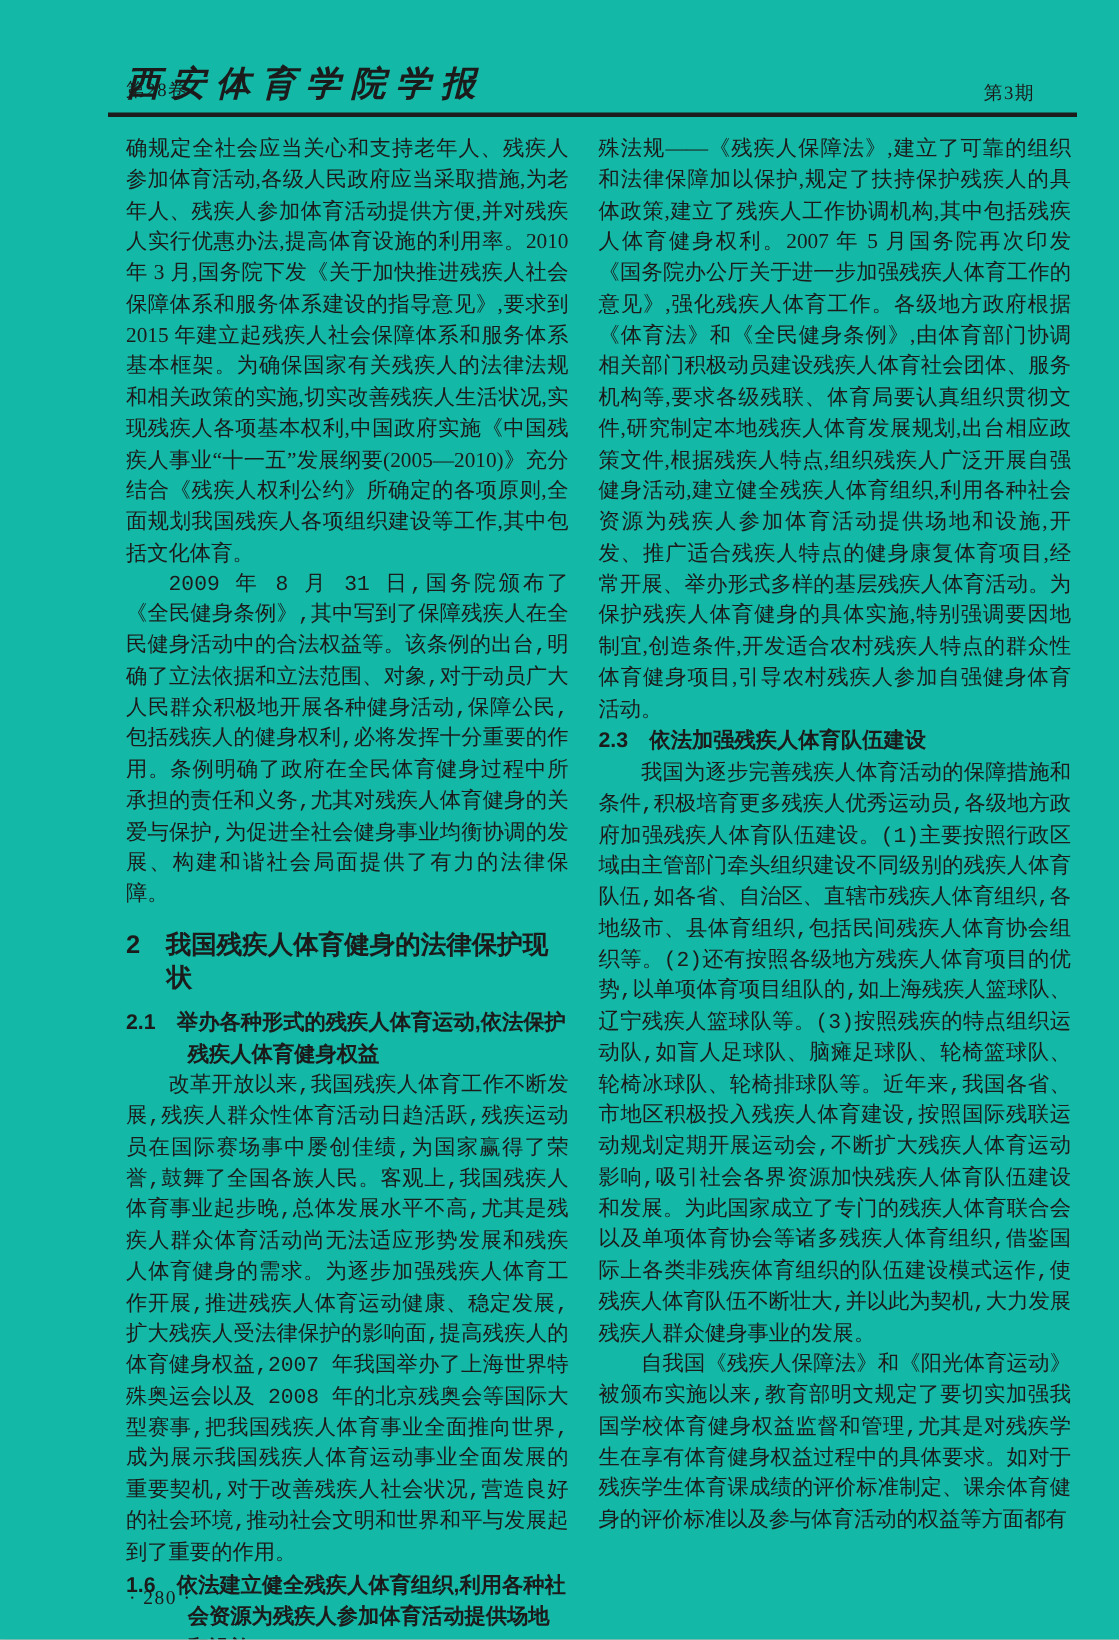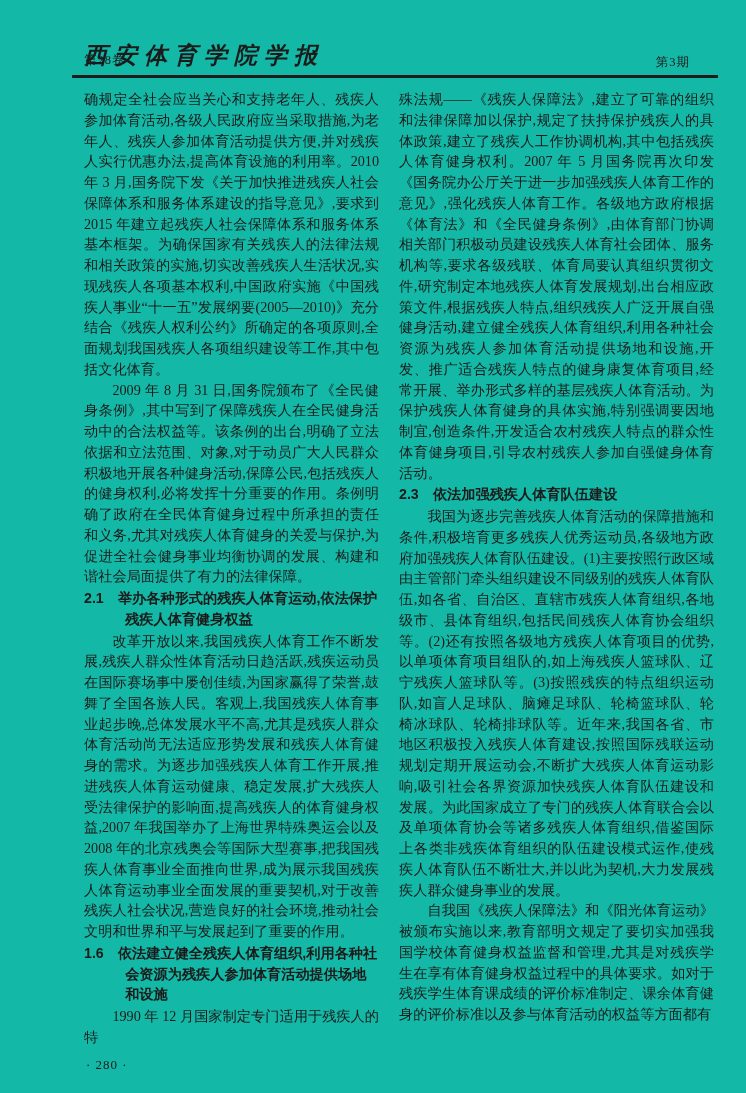--- a/index.html
+++ b/index.html
@@ -41,21 +41,21 @@
     position: absolute;
     top: 89px; left: 84px;
     width: 630px;
     display: flex;
     gap: 20px;
   }
   .col { text-align: justify; font-size: 14.2px; line-height: 20.75px; }
   .col-left  { width: 295px; }
   .col-right { width: 315px; }
   p { margin: 0; }
-  .indent { text-indent: 2em; }
+  .indent { text-indent: 2em; font-family: Liberation Mono, monospace; }
   .sec-heading {
     font-family: "Liberation Sans", "DejaVu Sans", sans-serif;
     font-weight: bold;
     font-size: 17px;
     line-height: 22px;
     margin: 11px 0 9px 0;
     padding-left: 1.6em;
     text-indent: -1.6em;
     text-align: left;
   }
@@ -87,20 +87,21 @@
     <span class="journal">西安体育学院学报</span>
     <span class="iss">第3期</span>
   </div>
   <div class="head-rule"></div>
 
   <div class="columns">
 
     <div class="col col-left">
       <p>确规定全社会应当关心和支持老年人、残疾人参加体育活动,各级人民政府应当采取措施,为老年人、残疾人参加体育活动提供方便,并对残疾人实行优惠办法,提高体育设施的利用率。2010 年 3 月,国务院下发《关于加快推进残疾人社会保障体系和服务体系建设的指导意见》,要求到 2015 年建立起残疾人社会保障体系和服务体系基本框架。为确保国家有关残疾人的法律法规和相关政策的实施,切实改善残疾人生活状况,实现残疾人各项基本权利,中国政府实施《中国残疾人事业“十一五”发展纲要(2005—2010)》充分结合《残疾人权利公约》所确定的各项原则,全面规划我国残疾人各项组织建设等工作,其中包括文化体育。</p>
       <p class="indent">2009 年 8 月 31 日,国务院颁布了《全民健身条例》,其中写到了保障残疾人在全民健身活动中的合法权益等。该条例的出台,明确了立法依据和立法范围、对象,对于动员广大人民群众积极地开展各种健身活动,保障公民,包括残疾人的健身权利,必将发挥十分重要的作用。条例明确了政府在全民体育健身过程中所承担的责任和义务,尤其对残疾人体育健身的关爱与保护,为促进全社会健身事业均衡协调的发展、构建和谐社会局面提供了有力的法律保障。</p>
+      <h3 class="sec-heading">2　我国残疾人体育健身的法律保护现状</h3>
       <h4 class="sub-heading">2.1　举办各种形式的残疾人体育运动,依法保护残疾人体育健身权益</h4>
       <p class="indent">改革开放以来,我国残疾人体育工作不断发展,残疾人群众性体育活动日趋活跃,残疾运动员在国际赛场事中屡创佳绩,为国家赢得了荣誉,鼓舞了全国各族人民。客观上,我国残疾人体育事业起步晚,总体发展水平不高,尤其是残疾人群众体育活动尚无法适应形势发展和残疾人体育健身的需求。为逐步加强残疾人体育工作开展,推进残疾人体育运动健康、稳定发展,扩大残疾人受法律保护的影响面,提高残疾人的体育健身权益,2007 年我国举办了上海世界特殊奥运会以及 2008 年的北京残奥会等国际大型赛事,把我国残疾人体育事业全面推向世界,成为展示我国残疾人体育运动事业全面发展的重要契机,对于改善残疾人社会状况,营造良好的社会环境,推动社会文明和世界和平与发展起到了重要的作用。</p>
       <h4 class="sub-heading">1.6　依法建立健全残疾人体育组织,利用各种社会资源为残疾人参加体育活动提供场地和设施</h4>
       <p class="indent">1990 年 12 月国家制定专门适用于残疾人的特</p>
     </div>
 
     <div class="col col-right">
       <p>殊法规——《残疾人保障法》,建立了可靠的组织和法律保障加以保护,规定了扶持保护残疾人的具体政策,建立了残疾人工作协调机构,其中包括残疾人体育健身权利。2007 年 5 月国务院再次印发《国务院办公厅关于进一步加强残疾人体育工作的意见》,强化残疾人体育工作。各级地方政府根据《体育法》和《全民健身条例》,由体育部门协调相关部门积极动员建设残疾人体育社会团体、服务机构等,要求各级残联、体育局要认真组织贯彻文件,研究制定本地残疾人体育发展规划,出台相应政策文件,根据残疾人特点,组织残疾人广泛开展自强健身活动,建立健全残疾人体育组织,利用各种社会资源为残疾人参加体育活动提供场地和设施,开发、推广适合残疾人特点的健身康复体育项目,经常开展、举办形式多样的基层残疾人体育活动。为保护残疾人体育健身的具体实施,特别强调要因地制宜,创造条件,开发适合农村残疾人特点的群众性体育健身项目,引导农村残疾人参加自强健身体育活动。</p>
       <h4 class="sub-heading">2.3　依法加强残疾人体育队伍建设</h4>
       <p class="indent">我国为逐步完善残疾人体育活动的保障措施和条件,积极培育更多残疾人优秀运动员,各级地方政府加强残疾人体育队伍建设。(1)主要按照行政区域由主管部门牵头组织建设不同级别的残疾人体育队伍,如各省、自治区、直辖市残疾人体育组织,各地级市、县体育组织,包括民间残疾人体育协会组织等。(2)还有按照各级地方残疾人体育项目的优势,以单项体育项目组队的,如上海残疾人篮球队、辽宁残疾人篮球队等。(3)按照残疾的特点组织运动队,如盲人足球队、脑瘫足球队、轮椅篮球队、轮椅冰球队、轮椅排球队等。近年来,我国各省、市地区积极投入残疾人体育建设,按照国际残联运动规划定期开展运动会,不断扩大残疾人体育运动影响,吸引社会各界资源加快残疾人体育队伍建设和发展。为此国家成立了专门的残疾人体育联合会以及单项体育协会等诸多残疾人体育组织,借鉴国际上各类非残疾体育组织的队伍建设模式运作,使残疾人体育队伍不断壮大,并以此为契机,大力发展残疾人群众健身事业的发展。</p>

